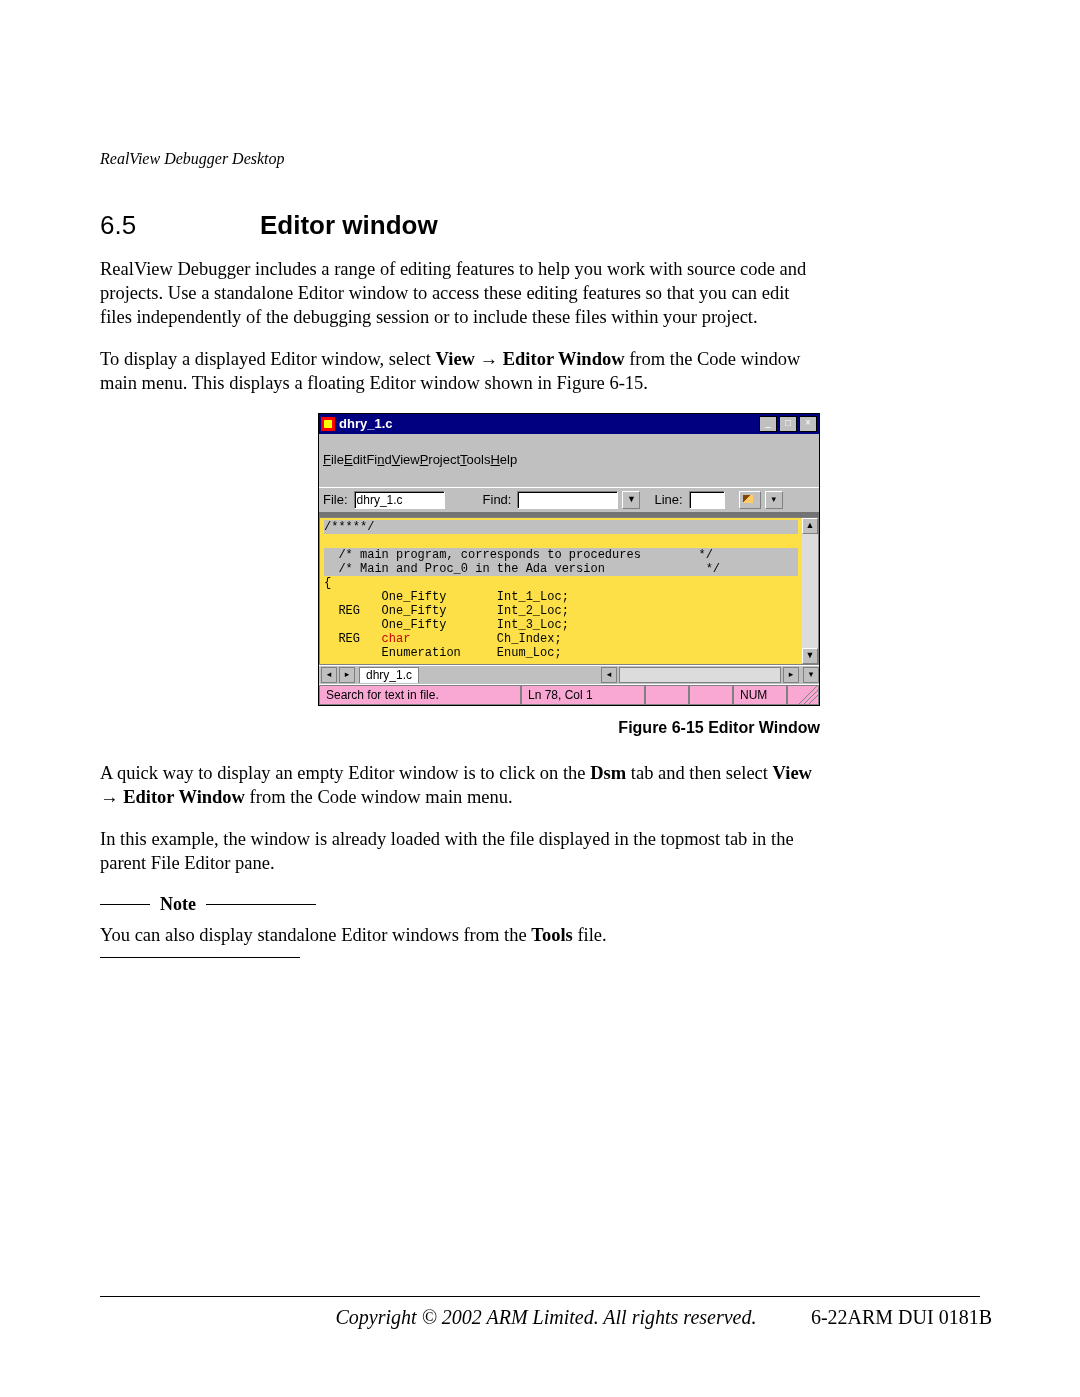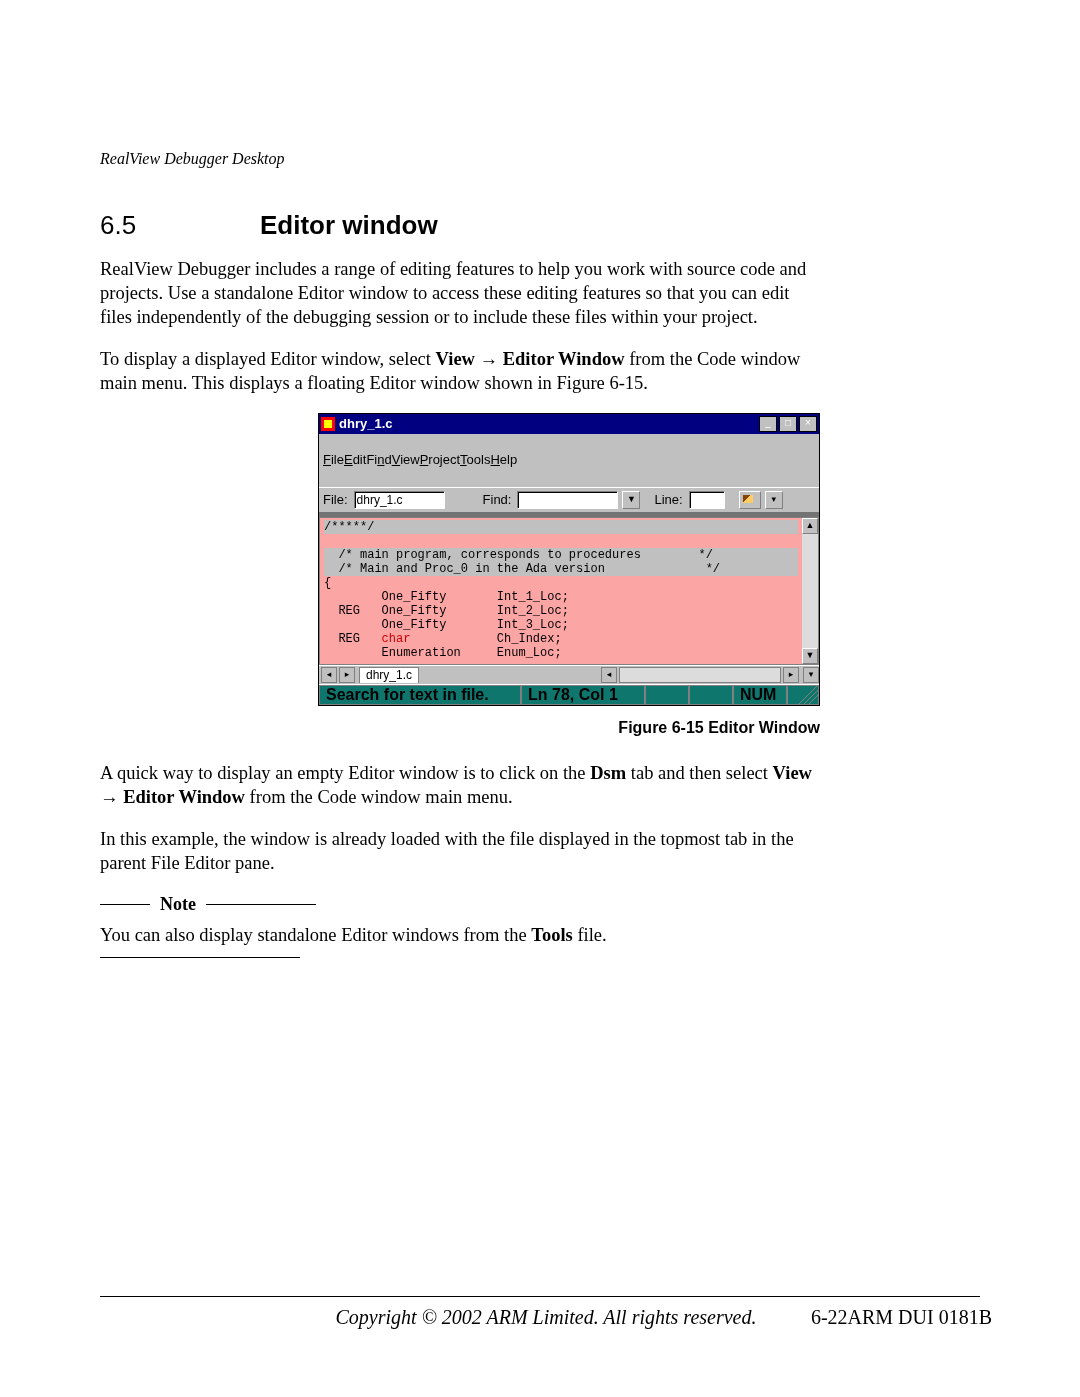--- a/index.html
+++ b/index.html
@@ -137,21 +137,21 @@
   .ico-btn.pencil::before{
     content:"";
     position:absolute; left:3px; top:3px;
     width:10px; height:8px;
     background: linear-gradient(135deg,#884400 40%, #ffcc66 40%);
   }
   .ed-code-area {
     display: flex;
   }
   .ed-code {
-    background: #fca5a5;
+    background: #fde047;
     flex: 1;
     font-family: "Courier New", monospace;
     font-size: 12px;
     line-height: 14px;
     padding: 2px 4px 4px 4px;
     white-space: pre;
     border: 1px solid #808080;
     border-right: none;
     min-height: 130px;
   }
@@ -195,26 +195,25 @@
   }
   .ed-tabbar .hscroll .arrow{
     width:14px;height:14px;border:1px solid #808080;background:#c0c0c0;
     font-size:9px;text-align:center;line-height:12px;
   }
   .ed-tabbar .hscroll .track{
     flex:1;height:14px;background:#dcdcdc;border:1px solid #808080;margin:0 2px;
     max-width:160px;
   }
   .ed-status {
-    background:#0f766e;
+    background:#f9a8d4;
     display:flex;
     border-top:1px solid #fff;
-    font-size:16px;
+    font-size:12px;
     height:20px;
-    font-weight:bold;
   }
   .ed-status .cell{
     border:1px solid #808080;
     border-top-color:#808080;
     padding:1px 6px;
     line-height:16px;
   }
   .ed-status .grow{flex:1;}
   .ed-status .grip{
     width:18px;

